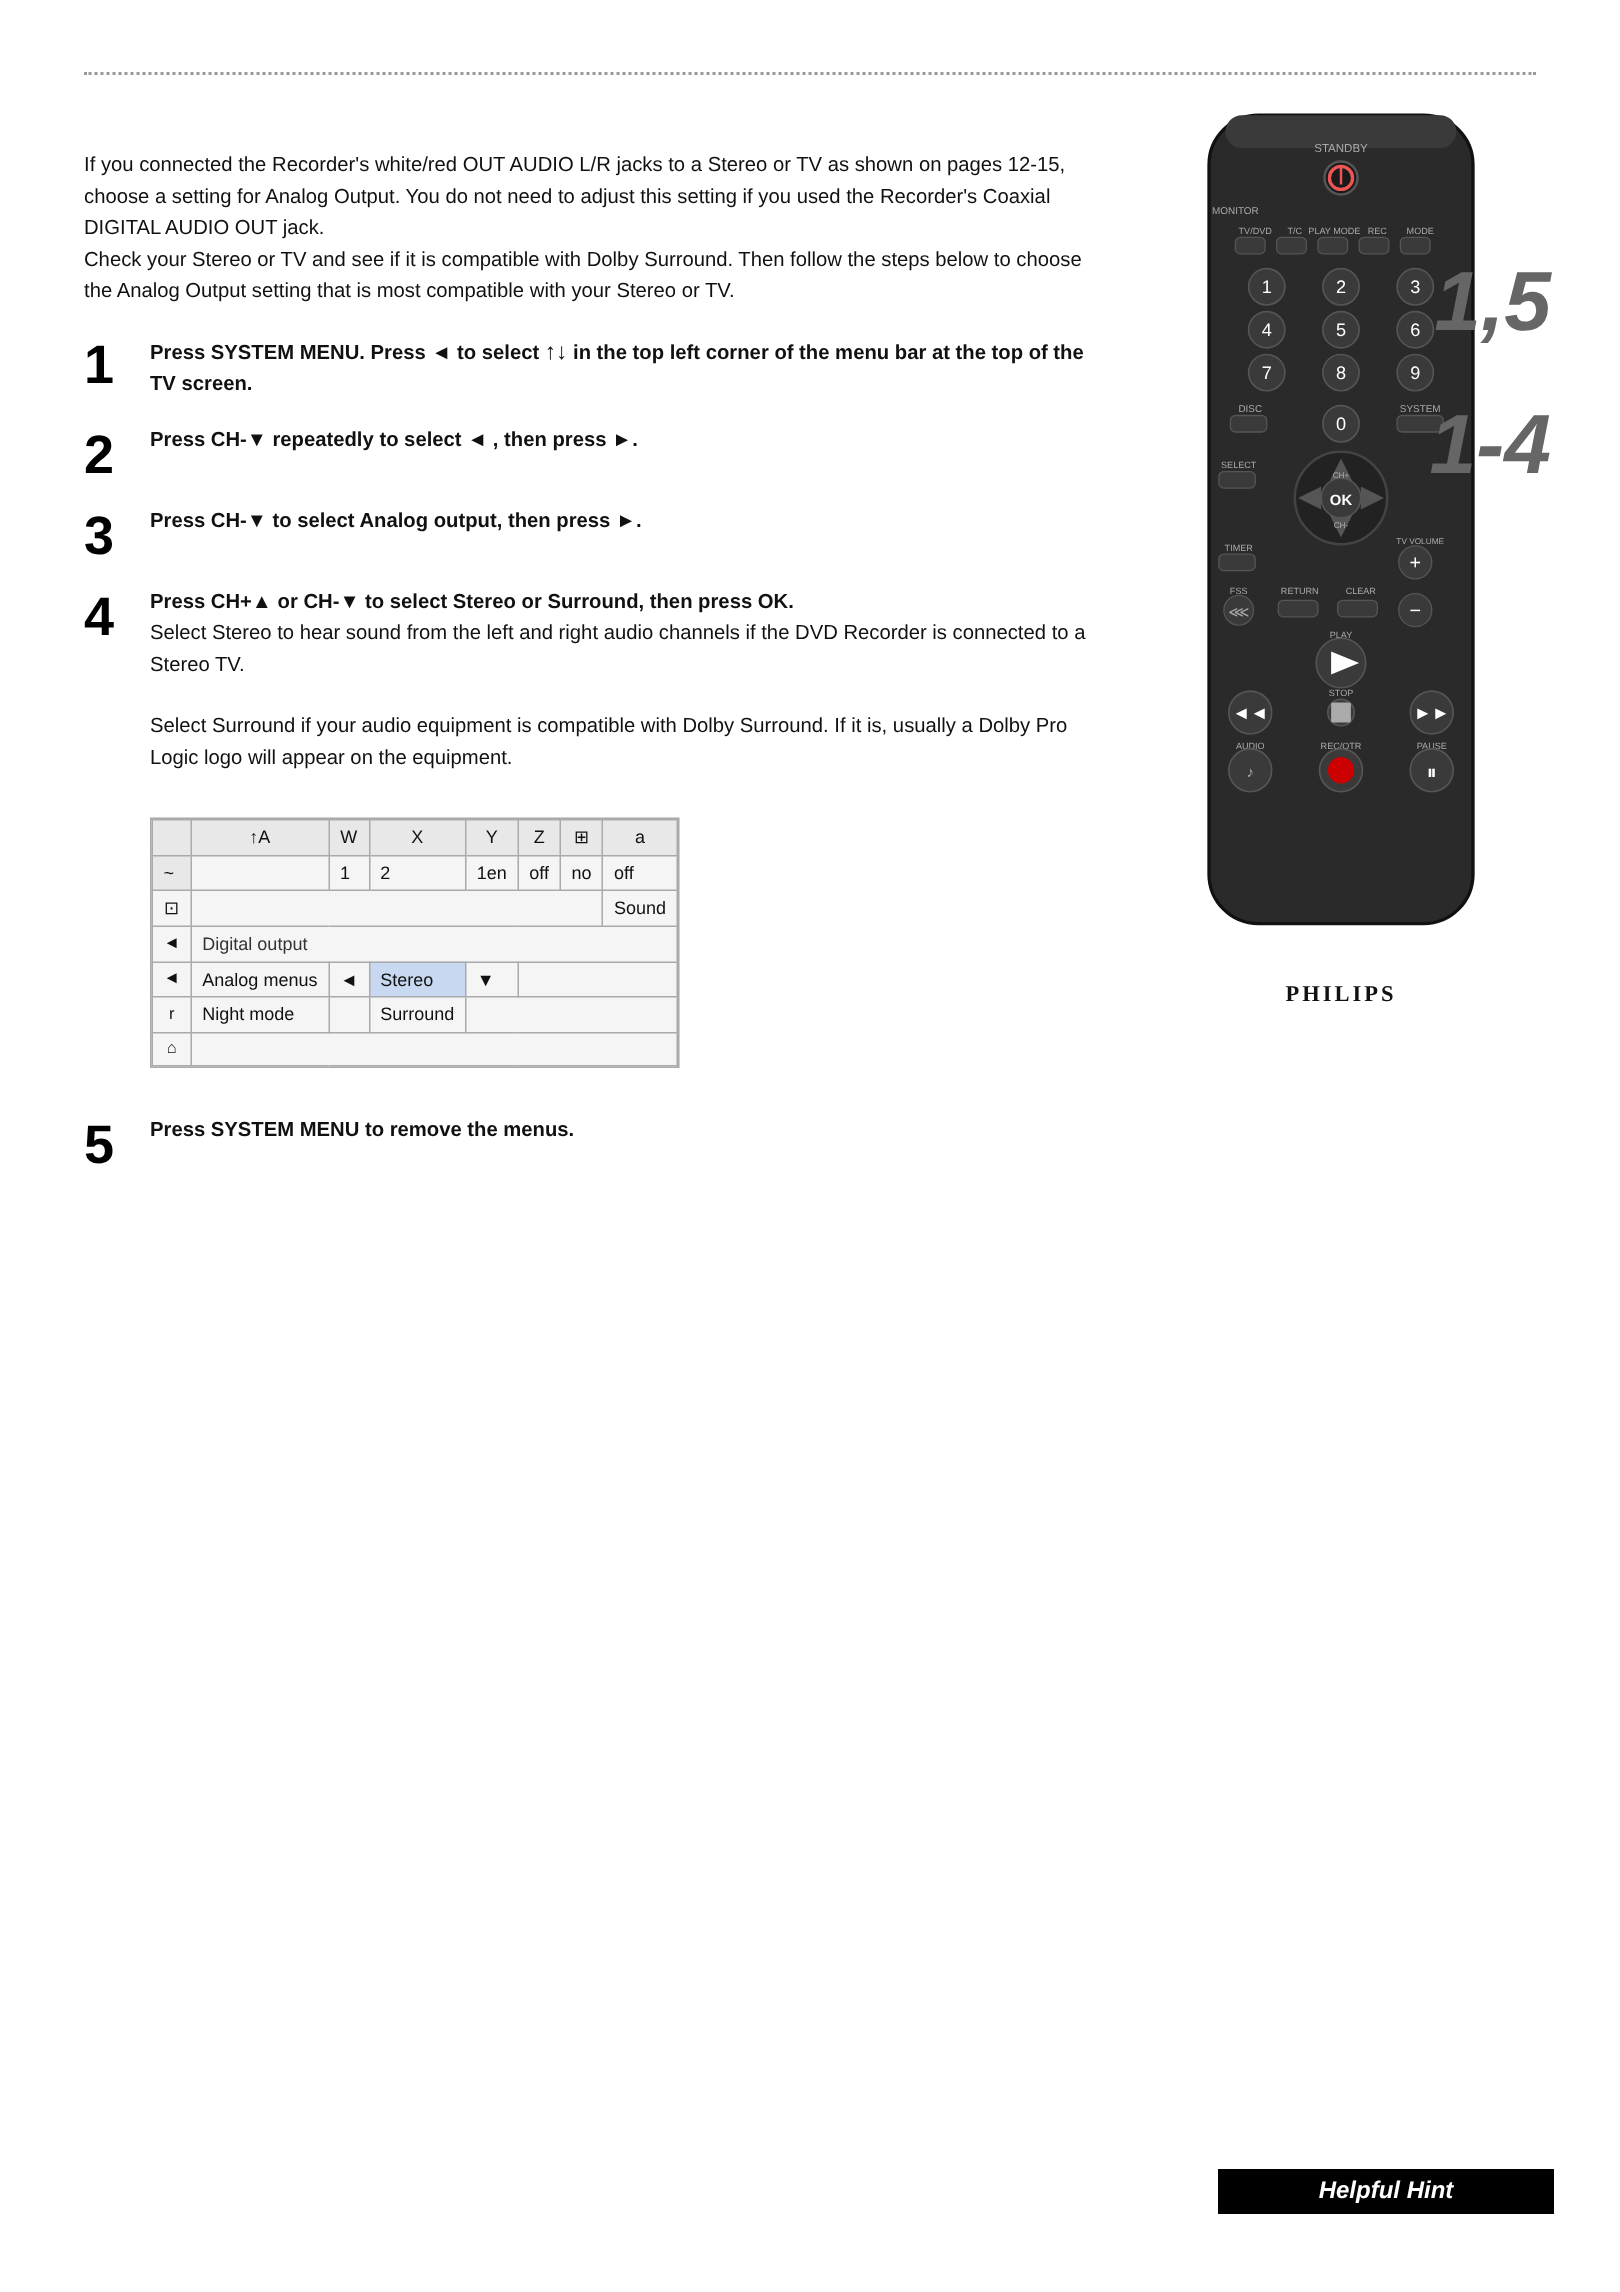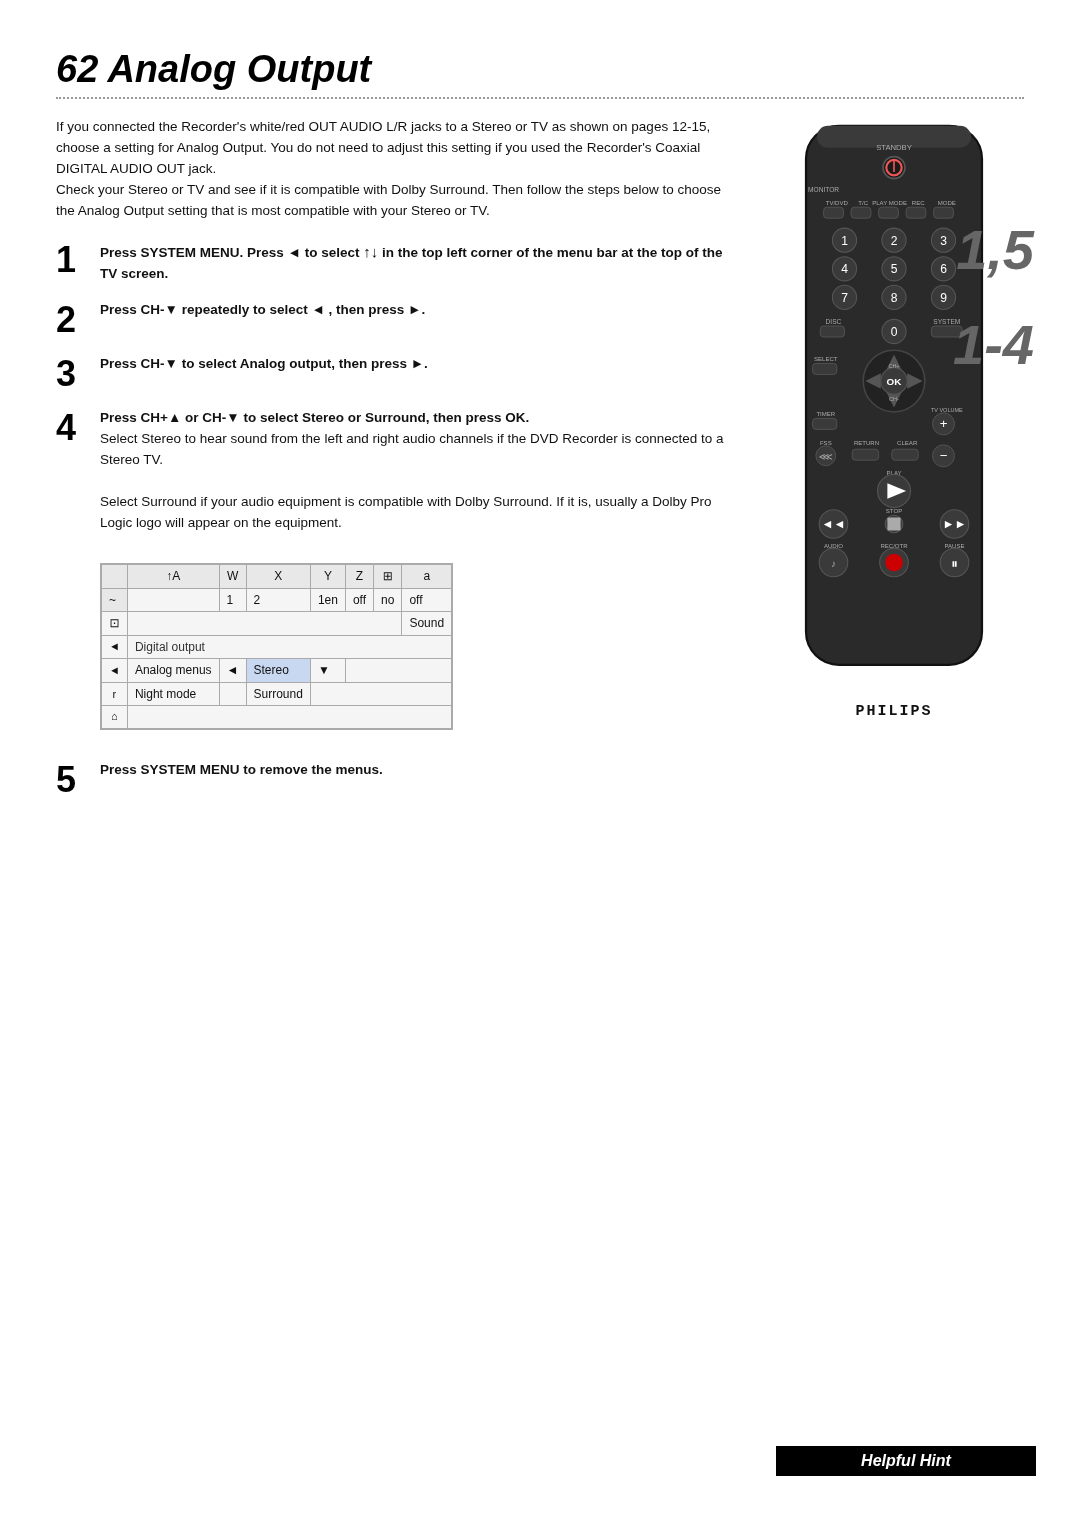--- a/index.html
+++ b/index.html
@@ -29,20 +29,21 @@
       border-top: 2px dotted #999;
       margin-bottom: 18px;
     }
     .main-layout {
       display: flex;
       gap: 32px;
     }
     .left-column {
       flex: 1 1 0;
       min-width: 0;
+      margin-top: 32px;
     }
     .right-column {
       width: 260px;
       flex-shrink: 0;
       display: flex;
       flex-direction: column;
       align-items: center;
       position: relative;
     }
     .intro-text {
@@ -136,27 +137,27 @@
       pointer-events: none;
       user-select: none;
     }
     .philips-label {
       font-size: 15px;
       font-weight: bold;
       letter-spacing: 2px;
       color: #111;
       margin-top: 10px;
       text-align: center;
-      font-family: Liberation Mono, monospace;
+      font-family: Liberation Serif, serif;
     }
     .helpful-hint-box {
       position: absolute;
       bottom: 52px;
       right: 44px;
-      width: 260px;
+      width: 224px;
       border: 2px solid #000;
       background: #eab308;
     }
     .helpful-hint-title {
       background: #000;
       color: #fff;
       font-style: italic;
       font-weight: bold;
       font-size: 16px;
       text-align: center;
@@ -172,21 +173,20 @@
       padding-left: 16px;
     }
     .helpful-hint-body li {
       font-style: italic;
     }
   </style>
 </head>
 <body>
 
 <div class="page">
-  <h1 class="page-title">62  Analog Output</h1>
   <hr class="dotted-rule">
 
   <div class="main-layout">
 
     <div class="left-column">
       <p class="intro-text">If you connected the Recorder's white/red OUT AUDIO L/R jacks to a Stereo or TV as shown on pages 12-15, choose a setting for Analog Output. You do not need to adjust this setting if you used the Recorder's Coaxial DIGITAL AUDIO OUT jack.<br>Check your Stereo or TV and see if it is compatible with Dolby Surround. Then follow the steps below to choose the Analog Output setting that is most compatible with your Stereo or TV.</p>
 
       <div class="steps">
 
         <div class="step">

